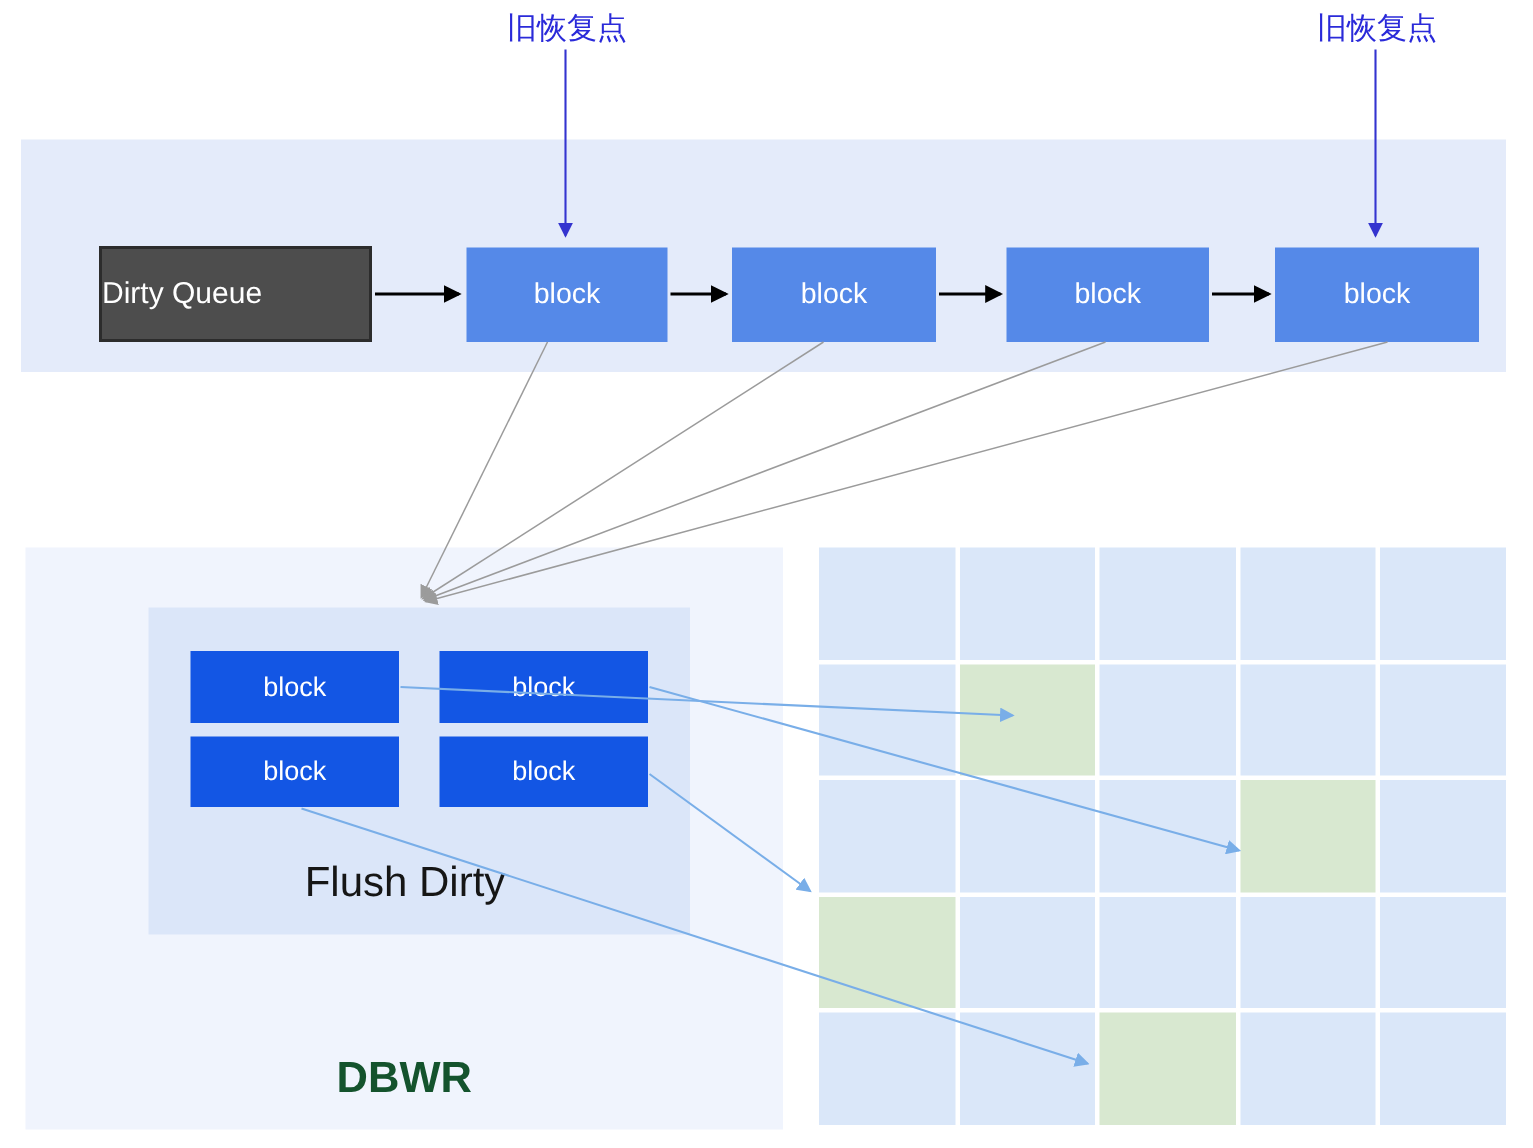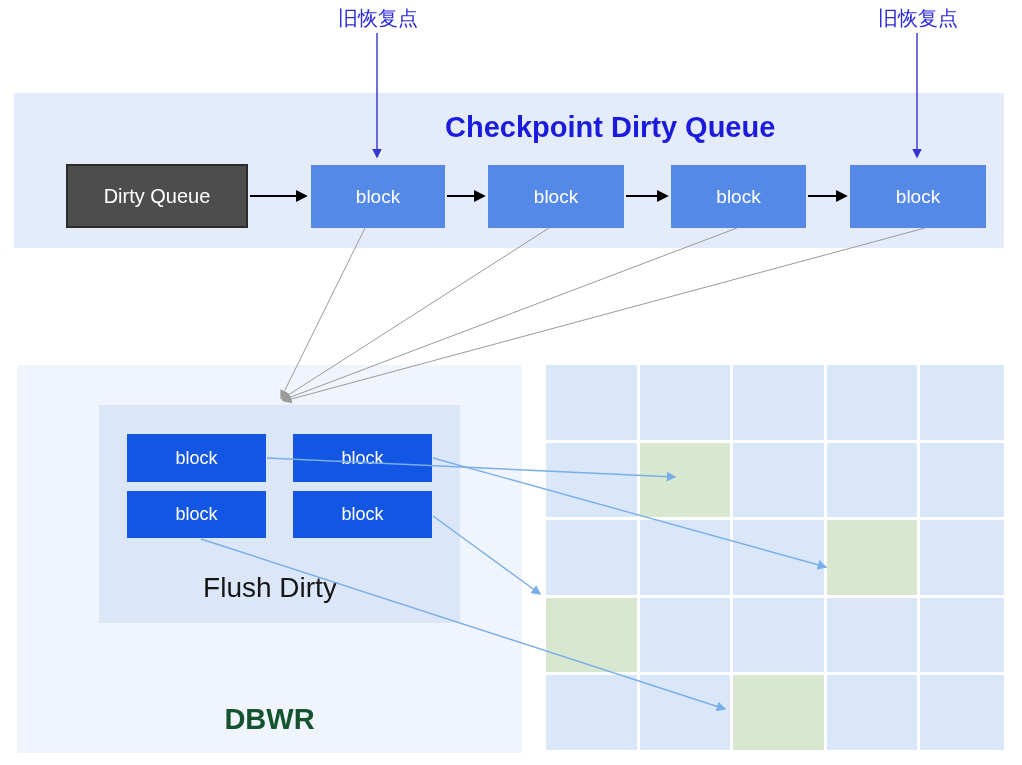--- a/index.html
+++ b/index.html
@@ -14,21 +14,21 @@
   
   .banner{
     position:absolute;left:14px;top:93px;width:1000px;height:155px;background:#e4ebfa;
   }
   .banner-title{
     position:absolute;left:445px;top:111px;font-size:29px;font-weight:bold;color:#1b1bdd;white-space:nowrap;
   }
   
   .dq-box{
     position:absolute;left:66px;top:164px;width:182px;height:64px;background:#4d4d4d;border:2px solid #2c2c2c;
-    box-sizing:border-box;display:flex;align-items:center;justify-content:center;
+    box-sizing:border-box;display:flex;align-items:center;justify-content:flex-start;
     color:#ffffff;font-size:20px;
   }
   
   .q-block{
     position:absolute;top:165px;height:63px;background:#5589e8;
     display:flex;align-items:center;justify-content:center;color:#ffffff;font-size:19px;
   }
   .q1{left:311px;width:134px;} .q2{left:488px;width:136px;}
   .q3{left:671px;width:135px;} .q4{left:850px;width:136px;}
   
@@ -62,21 +62,20 @@
 </style>
 </head>
 <body>
 
 <div class="stage">
 
   <div class="cp-label" style="left:338px;">旧恢复点</div>
   <div class="cp-label" style="left:878px;">旧恢复点</div>
 
   <div class="banner"></div>
-  <div class="banner-title">Checkpoint Dirty Queue</div>
 
   <div class="dq-box">
     <span>Dirty Queue</span>
   </div>
 
   <div class="q-block q1">
     <span>block</span>
   </div>
   <div class="q-block q2">
     <span>block</span>

